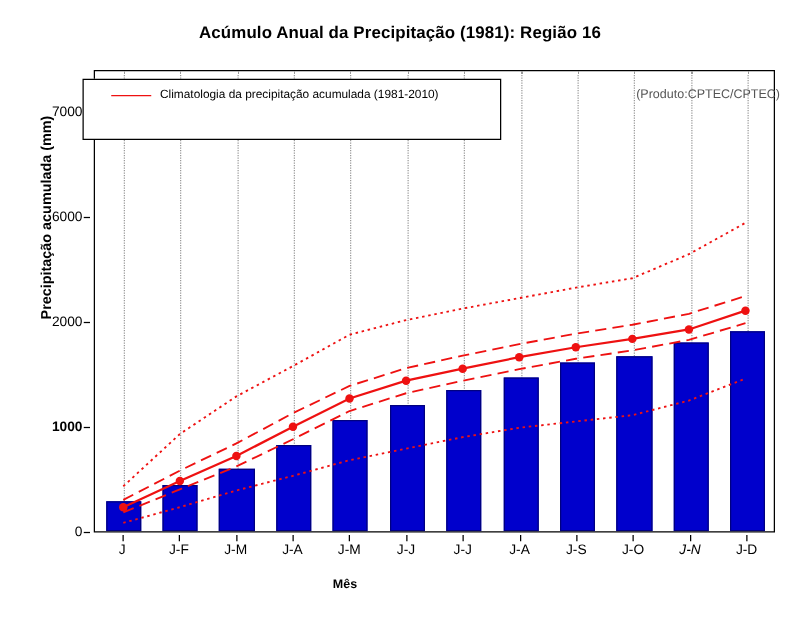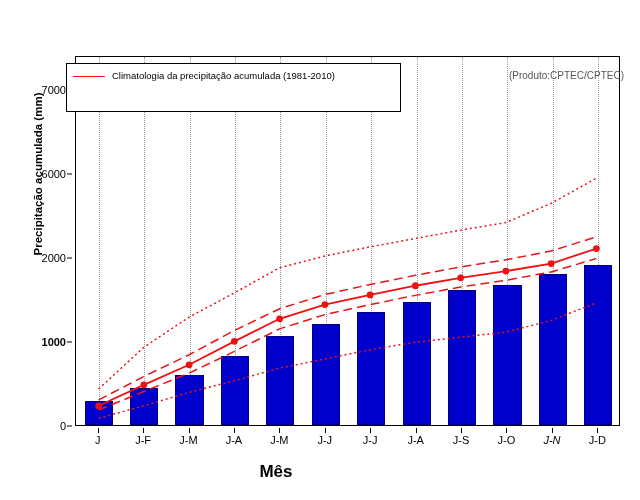--- a/index.html
+++ b/index.html
@@ -110,33 +110,33 @@
     height: 5px;
     width: 0;
     border-left: 1px solid #000;
   }
   #x-axis-title {
     position: absolute;
     left: 0;
     top: 462px;
     width: 552px;
     text-align: center;
-    font-size: 17px;
+    font-size: 10px;
     font-weight: bold;
   }
   #legend-box {
     position: absolute;
     left: 66px;
     top: 63px;
     width: 335px;
     height: 49px;
     border: 1px solid #000000;
     background: #ffffff;
     box-sizing: border-box;
-    padding: 5px 6px 0 6px;
+    padding: 5px 6px 0 22px;
   }
   .legend-row {
     height: 13px;
     display: flex;
     align-items: center;
     margin-bottom: 1px;
   }
   .legend-swatch {
     width: 32px;
     height: 10px;
@@ -172,20 +172,21 @@
     width: 100%;
     height: 100%;
     overflow: visible;
   }
 </style>
 </head>
 <body>
 
 <div id="chart-root">
 
+  <div id="chart-title">Acúmulo Anual da Precipitação (1981): Região 16</div>
 
   <div id="y-axis-title">Precipitação acumulada (mm)</div>
 
   <div id="y-axis-labels">
       <div class="ytick-label" style="top: 370px;">0</div>
       <div class="ytick-mark" style="top: 370px;"></div>
       <div class="ytick-label" style="top: 285.91px; font-weight: bold;">1000</div>
       <div class="ytick-mark" style="top: 285.91px;"></div>
       <div class="ytick-label" style="top: 201.82px;">2000</div>
       <div class="ytick-mark" style="top: 201.82px;"></div>

